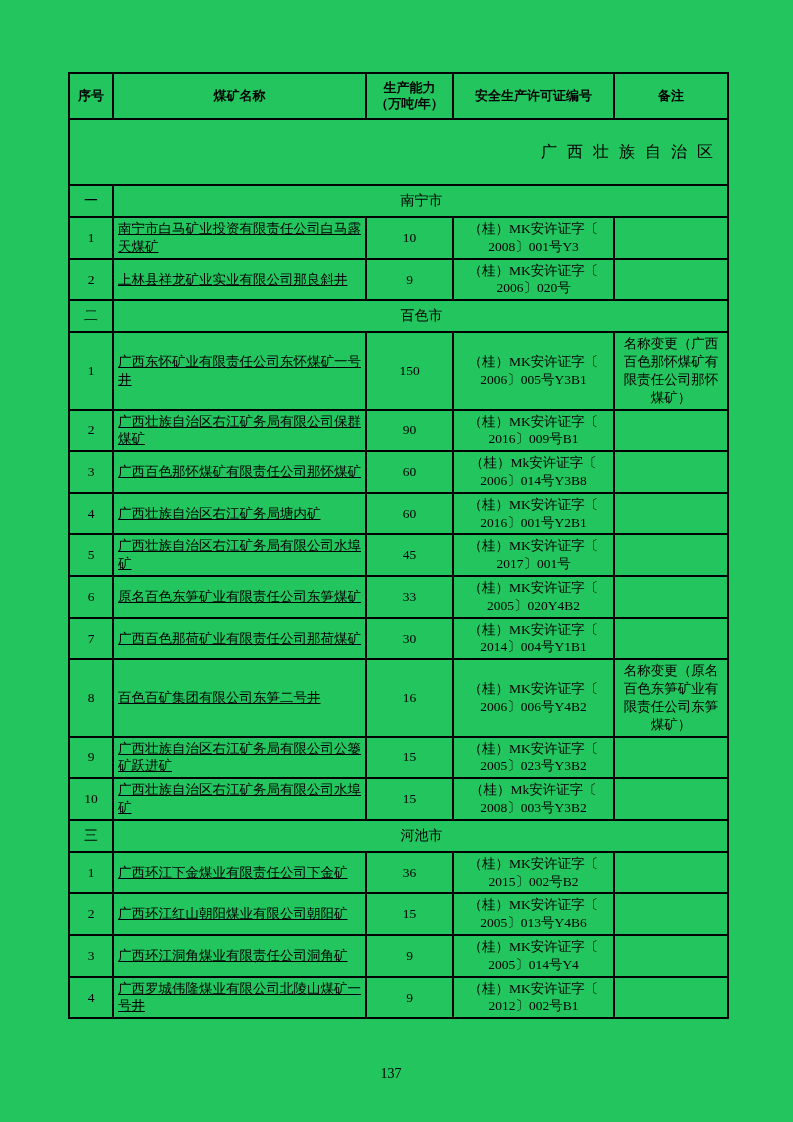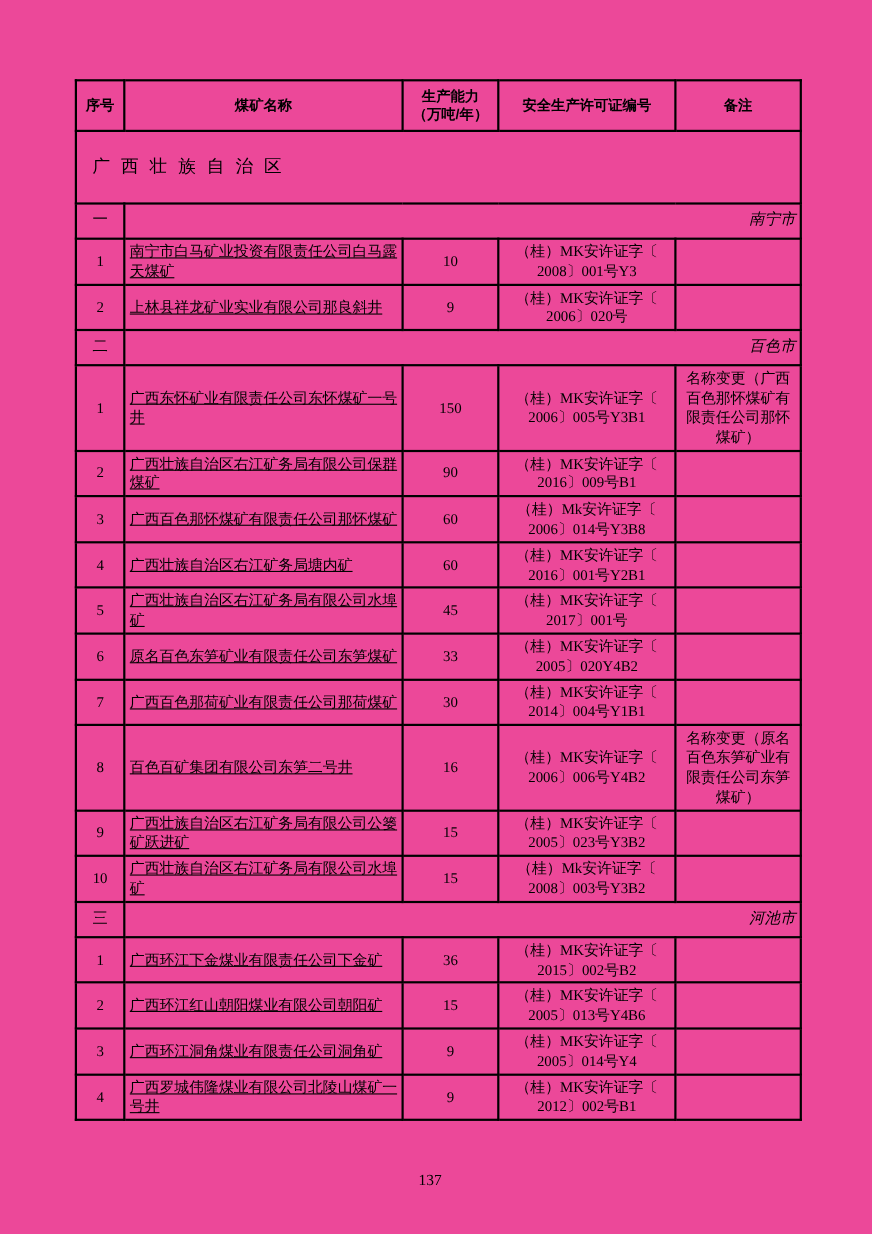--- a/index.html
+++ b/index.html
@@ -11,21 +11,21 @@
     width: 793px;
     height: 1122px;
     position: relative;
     font-family: "Liberation Serif", serif;
     color: #000000;
   }
   .page {
     position: absolute;
     left: 0; top: 0;
     width: 793px; height: 1122px;
-    background: #ec4899;
+    background: #22c55e;
   }
   table.mine-table {
     position: absolute;
     left: 68px;
     top: 72px;
     width: 659px;
     border-collapse: collapse;
     table-layout: fixed;
   }
   table.mine-table td, table.mine-table th {
@@ -39,33 +39,32 @@
   tr.header-row th {
     font-family: "Liberation Sans", sans-serif;
     font-weight: bold;
     font-size: 13px;
     text-align: center;
     height: 40px;
     line-height: 1.25;
   }
   tr.region-row td {
     height: 60px;
-    text-align: left;
+    text-align: right;
     font-size: 16px;
     letter-spacing: 10px;
     text-indent: 10px;
   }
   tr.section-row td {
     height: 26px;
     font-size: 14px;
   }
   tr.section-row td.city {
-    text-align: right;
+    text-align: center;
     padding-left: 6px;
-    font-style: italic;
   }
   tr.data-row {
     height: 41px;
   }
   td.c {
     text-align: center;
   }
   td.name {
     text-align: left;
     font-size: 14px;

